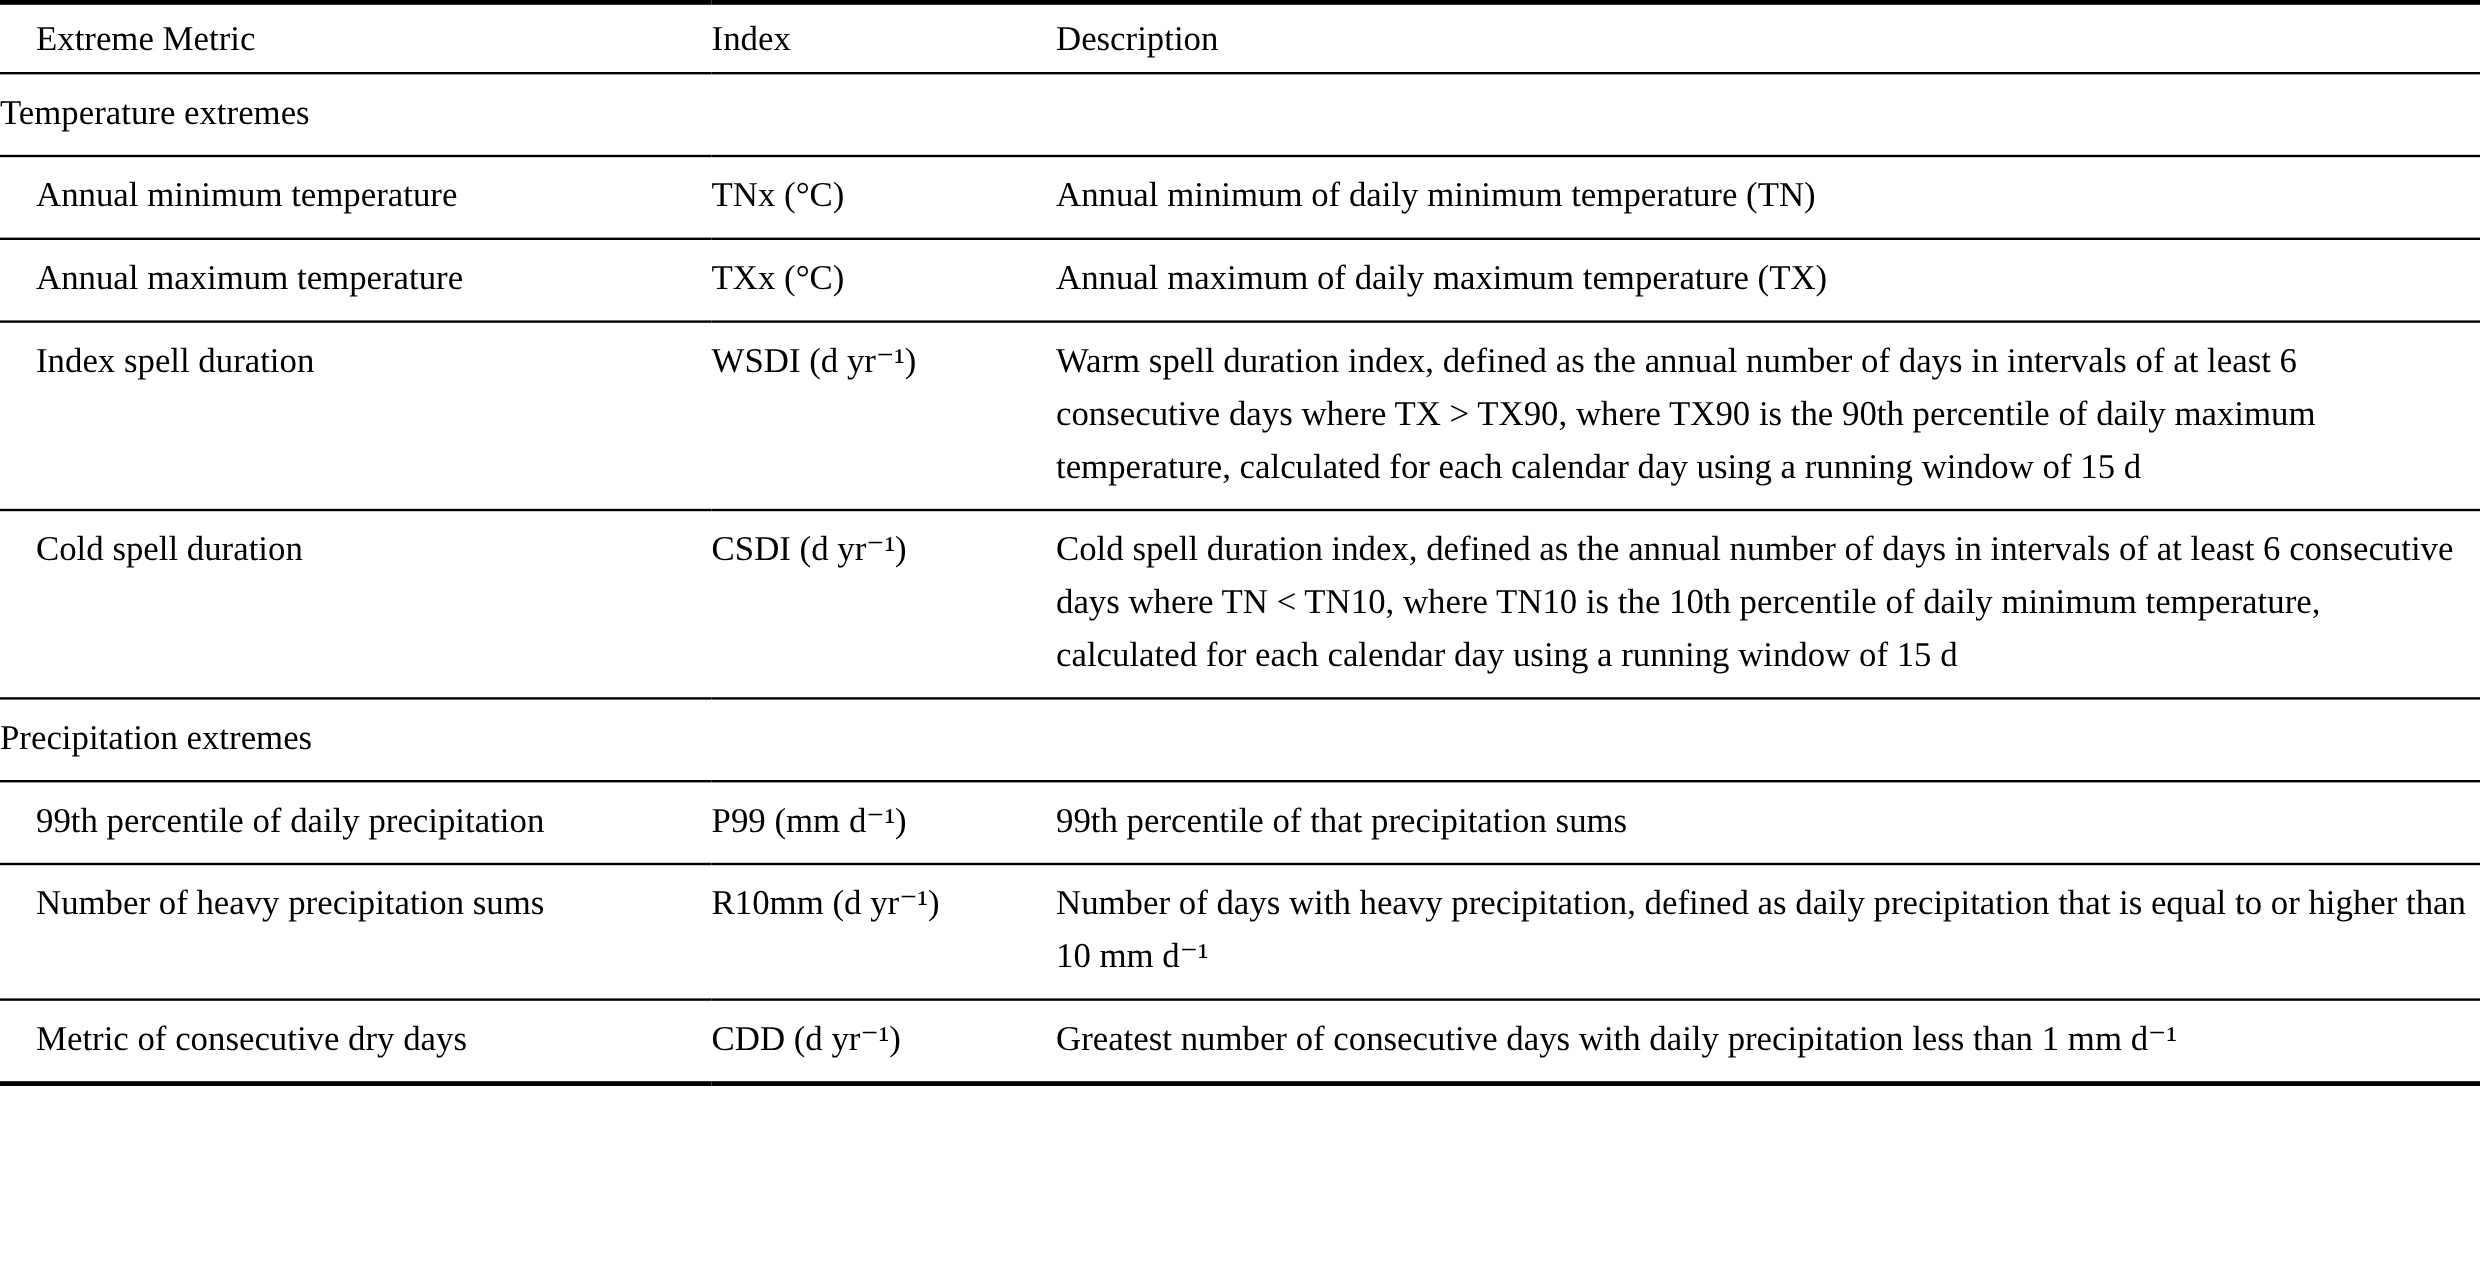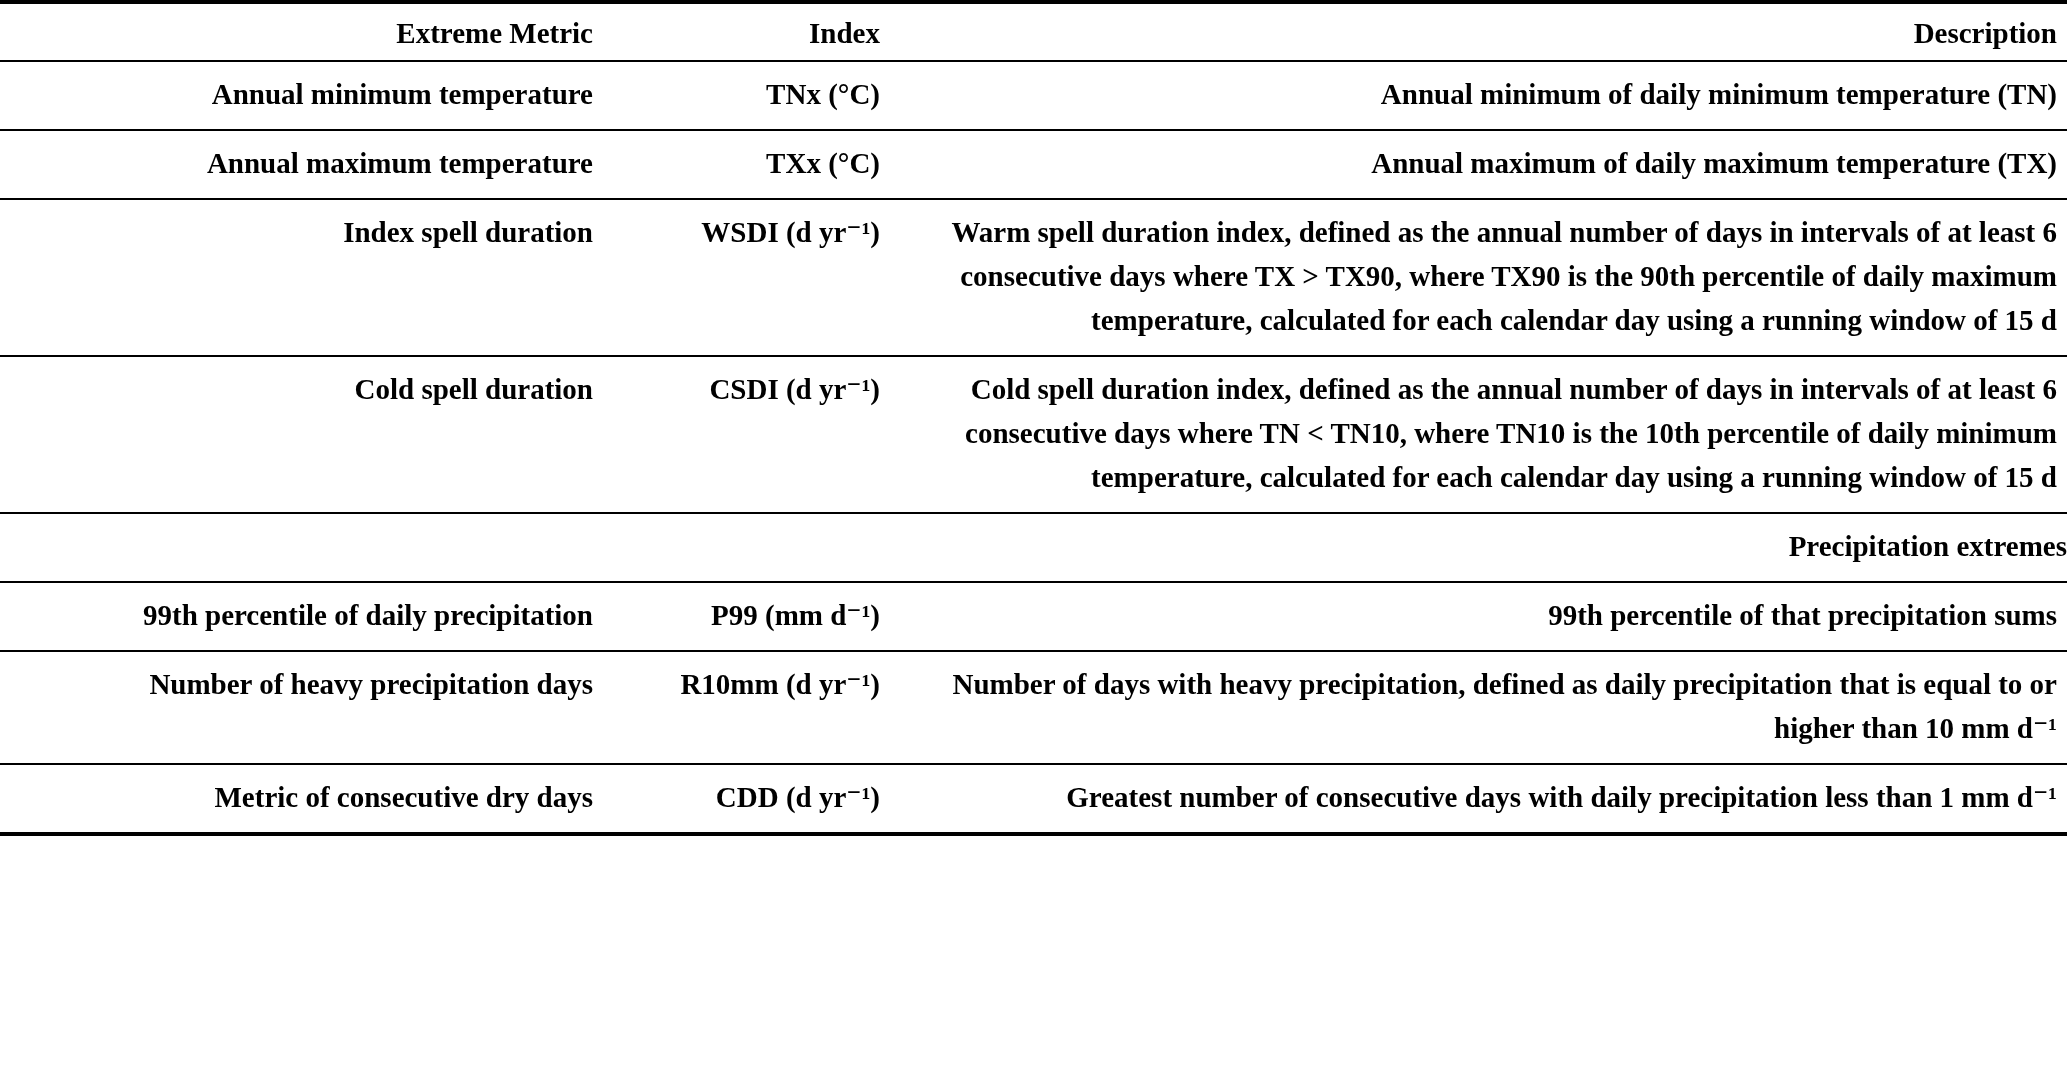--- a/index.html
+++ b/index.html
@@ -22,22 +22,22 @@
     border-top: 4px solid #000000;
     border-bottom: 4px solid #000000;
     font-size: 29px;
     line-height: 44px;
   }
   table.metrics tr {
     border-bottom: 2px solid #000000;
   }
   table.metrics th,
   table.metrics td {
-    font-weight: bold;
-    text-align: right;
+    font-weight: normal;
+    text-align: left;
     vertical-align: top;
     padding: 10px 0 13px 0;
   }
   table.metrics thead th {
     padding: 7px 0 5px 0;
   }
   table.metrics .c1 {
     padding-left: 30px;
   }
   table.metrics .c3 {
@@ -59,20 +59,23 @@
     </colgroup>
     <thead>
       <tr>
         <th class="c1">Extreme Metric</th>
         <th>Index</th>
         <th class="c3">Description</th>
       </tr>
     </thead>
     <tbody>
       <tr>
+        <td class="section-title" colspan="3">Temperature extremes</td>
+      </tr>
+      <tr>
         <td class="c1">Annual minimum temperature</td>
         <td>TNx (°C)</td>
         <td class="c3">Annual minimum of daily minimum temperature (TN)</td>
       </tr>
       <tr>
         <td class="c1">Annual maximum temperature</td>
         <td>TXx (°C)</td>
         <td class="c3">Annual maximum of daily maximum temperature (TX)</td>
       </tr>
       <tr>
@@ -87,21 +90,21 @@
       </tr>
       <tr>
         <td class="section-title" colspan="3">Precipitation extremes</td>
       </tr>
       <tr>
         <td class="c1">99th percentile of daily precipitation</td>
         <td>P99 (mm d⁻¹)</td>
         <td class="c3">99th percentile of that precipitation sums</td>
       </tr>
       <tr>
-        <td class="c1">Number of heavy precipitation days</td>
+        <td class="c1">Number of heavy precipitation sums</td>
         <td>R10mm (d yr⁻¹)</td>
         <td class="c3">Number of days with heavy precipitation, defined as daily precipitation that is equal to or higher than 10 mm d⁻¹</td>
       </tr>
       <tr>
         <td class="c1">Metric of consecutive dry days</td>
         <td>CDD (d yr⁻¹)</td>
         <td class="c3">Greatest number of consecutive days with daily precipitation less than 1 mm d⁻¹</td>
       </tr>
     </tbody>
   </table>

